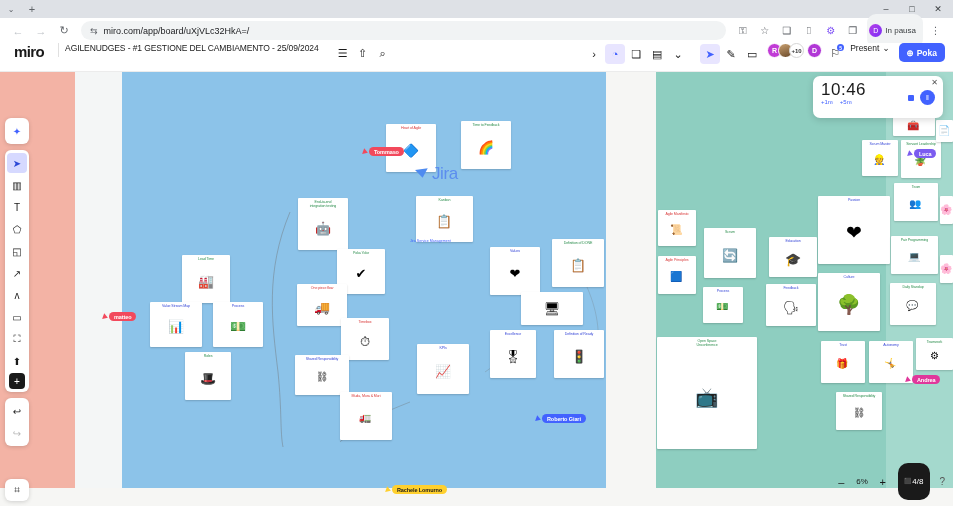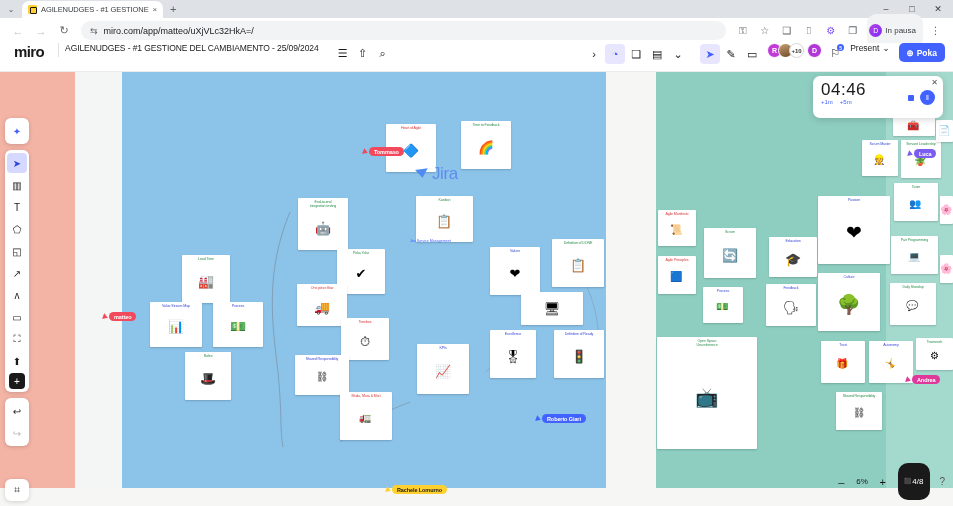--- a/index.html
+++ b/index.html
@@ -244,40 +244,35 @@
     white-space: nowrap; font-weight: 600; letter-spacing: -0.1px;
   }
 </style>
 </head>
 <body>
 
 <div id="app">
 
   <div class="browser-tabstrip">
     <div class="tab-dropdown">⌄</div>
-    <div class="tab">
-      <span class="tab-favicon"></span>
-      <span class="tab-title">AGILENUDGES - #1 GESTIONE</span>
-      <span class="tab-close">×</span>
-    </div>
     <div class="tab-new">+</div>
   </div>
   <div class="win-ctl">
     <div class="win-btn">–</div>
     <div class="win-btn">□</div>
     <div class="win-btn">✕</div>
   </div>
 
   <div class="browser-toolbar">
     <div class="nav-btn dim">←</div>
     <div class="nav-btn dim">→</div>
     <div class="nav-btn">↻</div>
     <div class="omnibox">
       <span class="omnibox-icon">⇆</span>
-      <span class="omnibox-url">miro.com/app/matteo/uXjVLc32HkA=/</span>
+      <span class="omnibox-url">miro.com/app/board/uXjVLc32HkA=/</span>
     </div>
     <div class="tb-icon">⚿</div>
     <div class="tb-icon">☆</div>
     <div class="tb-icon">❑</div>
     <div class="tb-icon dim">⌷</div>
     <div class="tb-icon" style="color:#7b4df5">⚙</div>
     <div class="tb-icon">❐</div>
     <div class="profile-pill">
       <span class="profile-dot">D</span>
       <span class="profile-label">In pausa</span>
@@ -567,21 +562,21 @@
         <div class="tool ">↩</div>
         <div class="tool dim">↪</div>
       </div>
     </div>
   <div class="toolbar-bottom">
     <span class="tool">⌗</span>
   </div>
 
   <div class="timer">
     <div class="timer-close">✕</div>
-    <div class="timer-time">04:46</div>
+    <div class="timer-time">10:46</div>
     <div class="timer-adds">
       <span class="timer-add">+1m</span>
       <span class="timer-add">+5m</span>
     </div>
     <div class="timer-ctrls">
       <span class="timer-stop"></span>
       <span class="timer-pause">‖</span>
     </div>
   </div>
 

